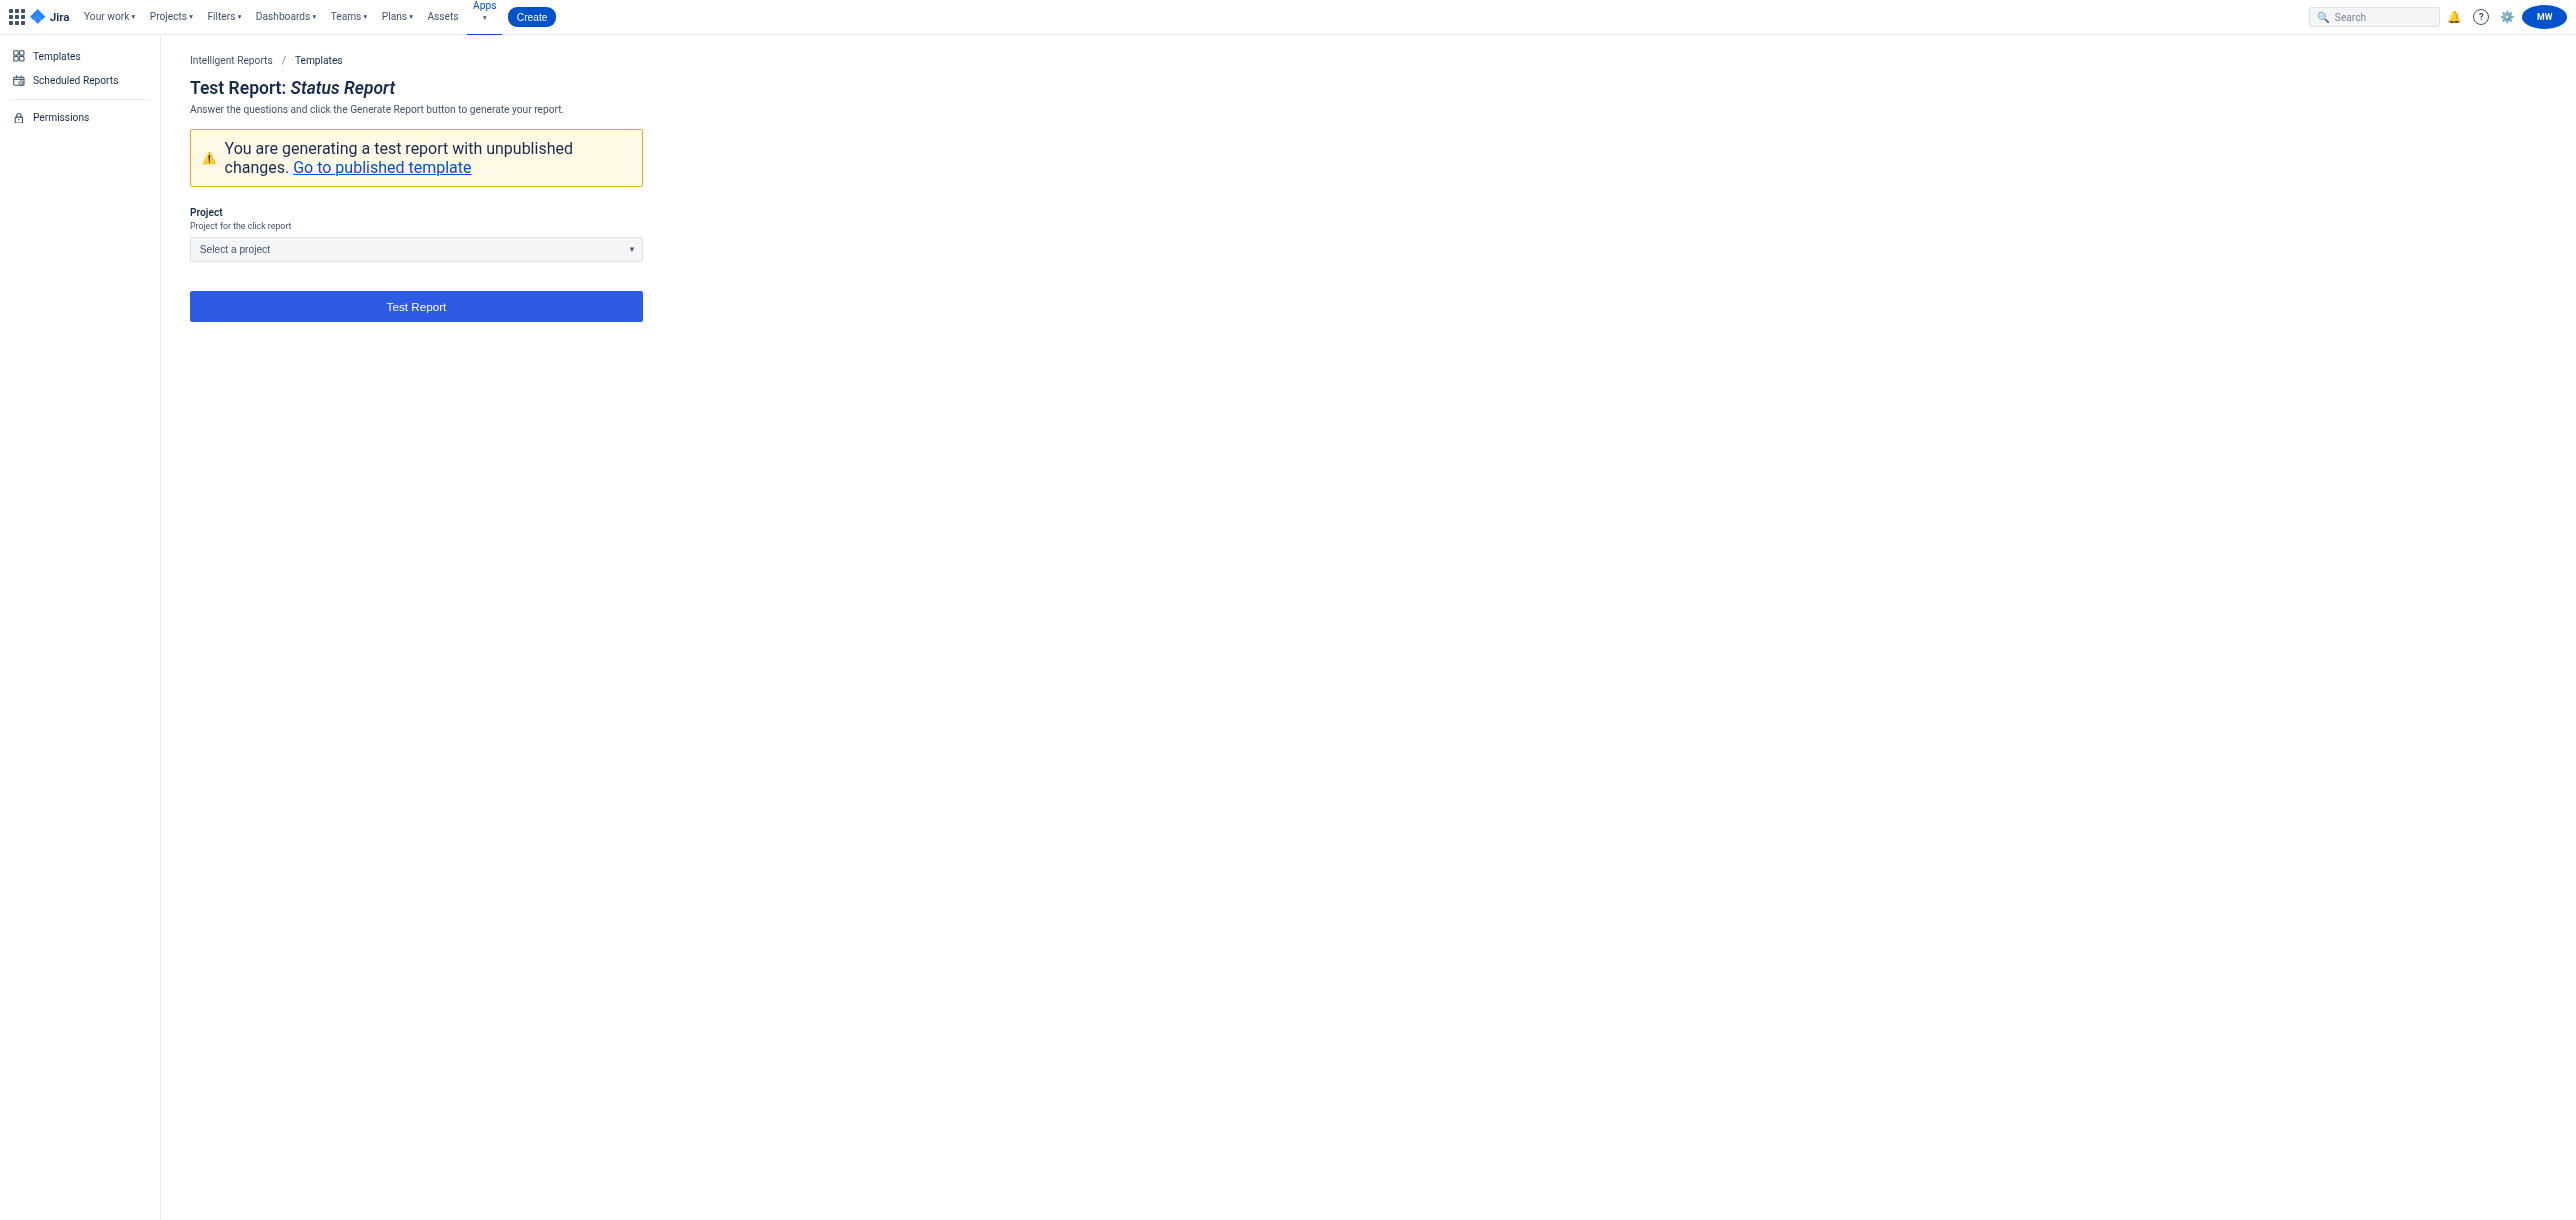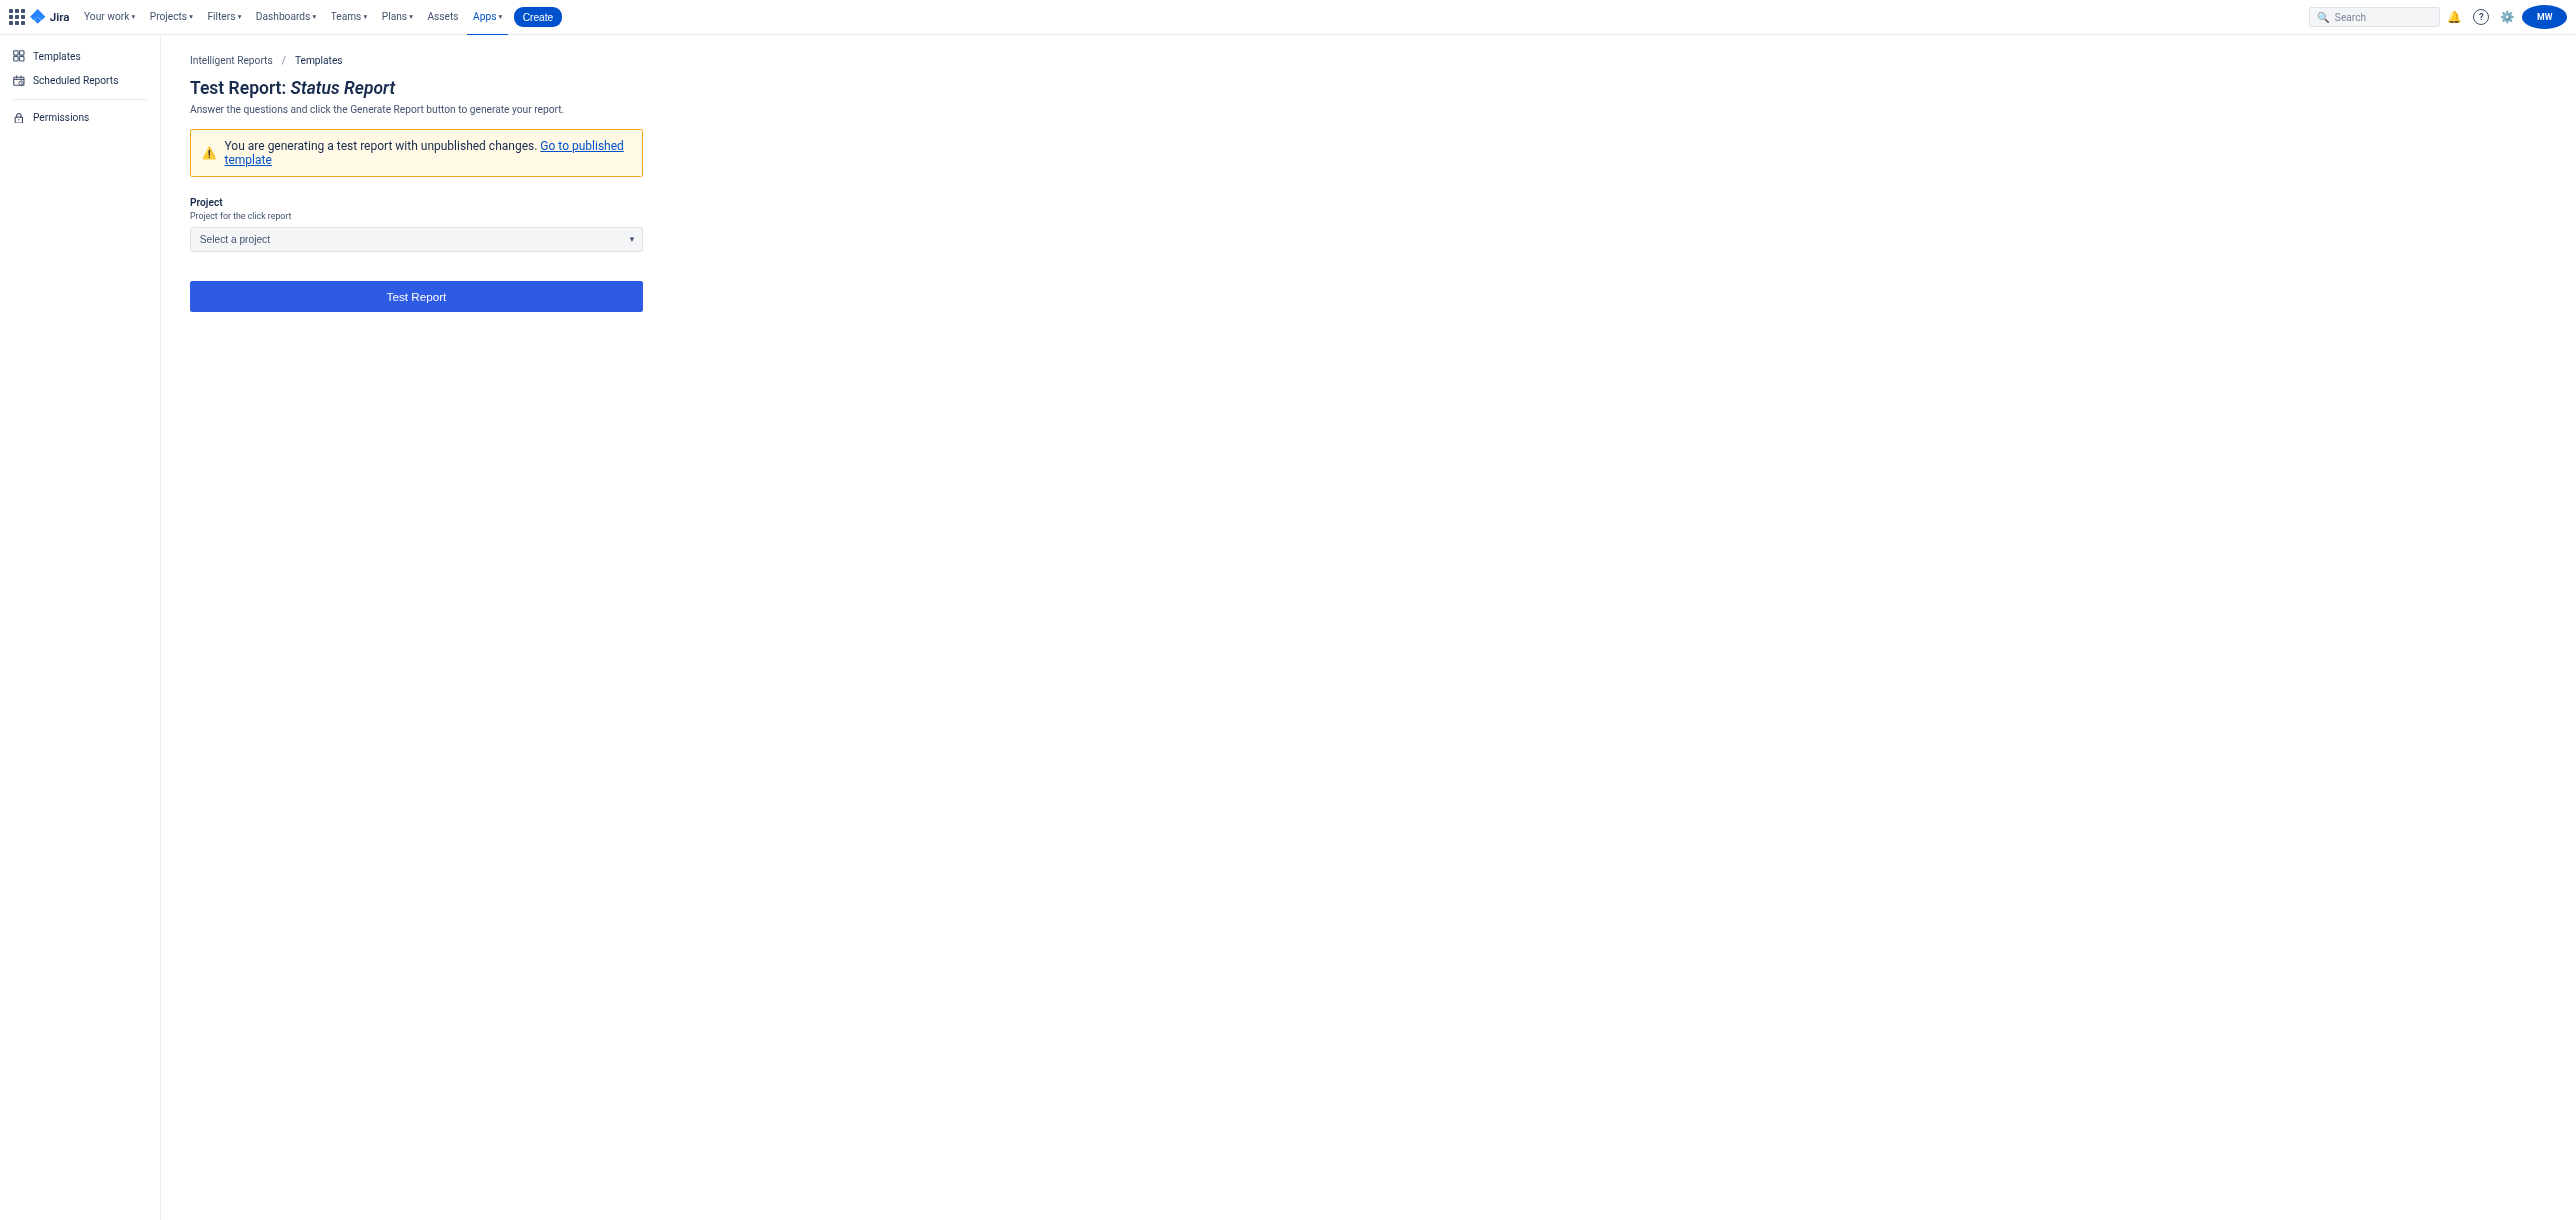--- a/index.html
+++ b/index.html
@@ -82,20 +82,21 @@
       color: #42526E;
       font-size: 10.2px;
       font-weight: 400;
       white-space: nowrap;
       border-bottom: 1.5px solid transparent;
     }
 
     .nav-item.active {
       color: #0052CC;
       border-bottom: 1.5px solid #0052CC;
+      flex-direction: column;
     }
 
     .nav-chevron {
       font-size: 7.3px;
       color: #42526E;
     }
 
     .nav-create-btn {
       background: #0052CC;
       color: #fff;
@@ -257,21 +258,21 @@
       max-width: 453px;
     }
 
     .warning-icon {
       font-size: 11.7px;
       color: #F5A623;
       flex-shrink: 0;
     }
 
     .warning-text {
-      font-size: 12px;
+      font-size: 16px;
       color: #172B4D;
     }
 
     .warning-link {
       color: #0052CC;
       text-decoration: underline;
       cursor: pointer;
     }
 
     

